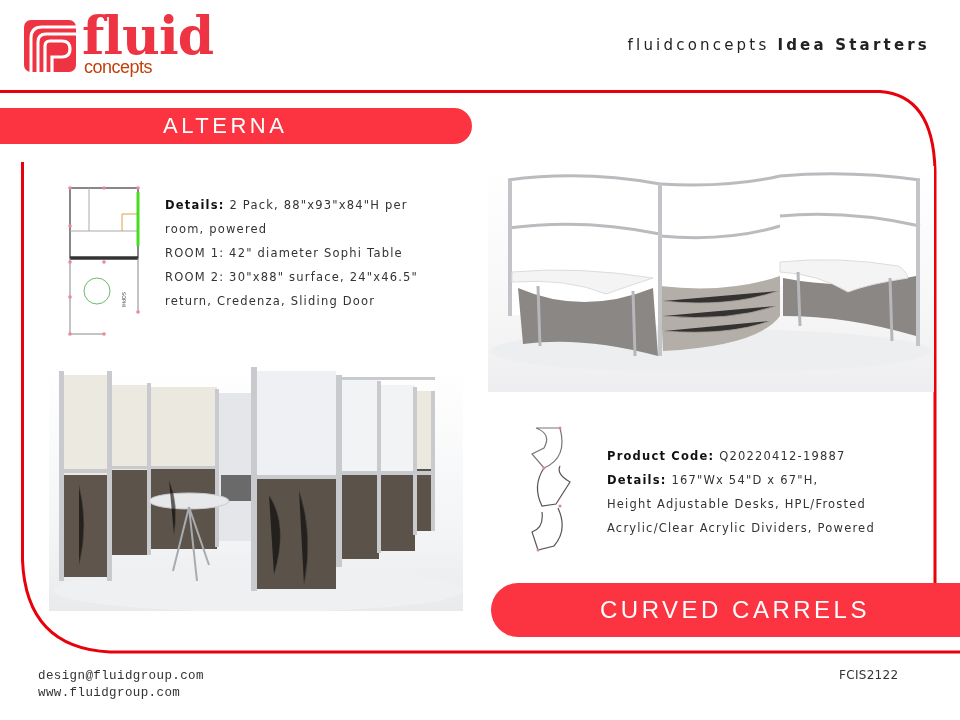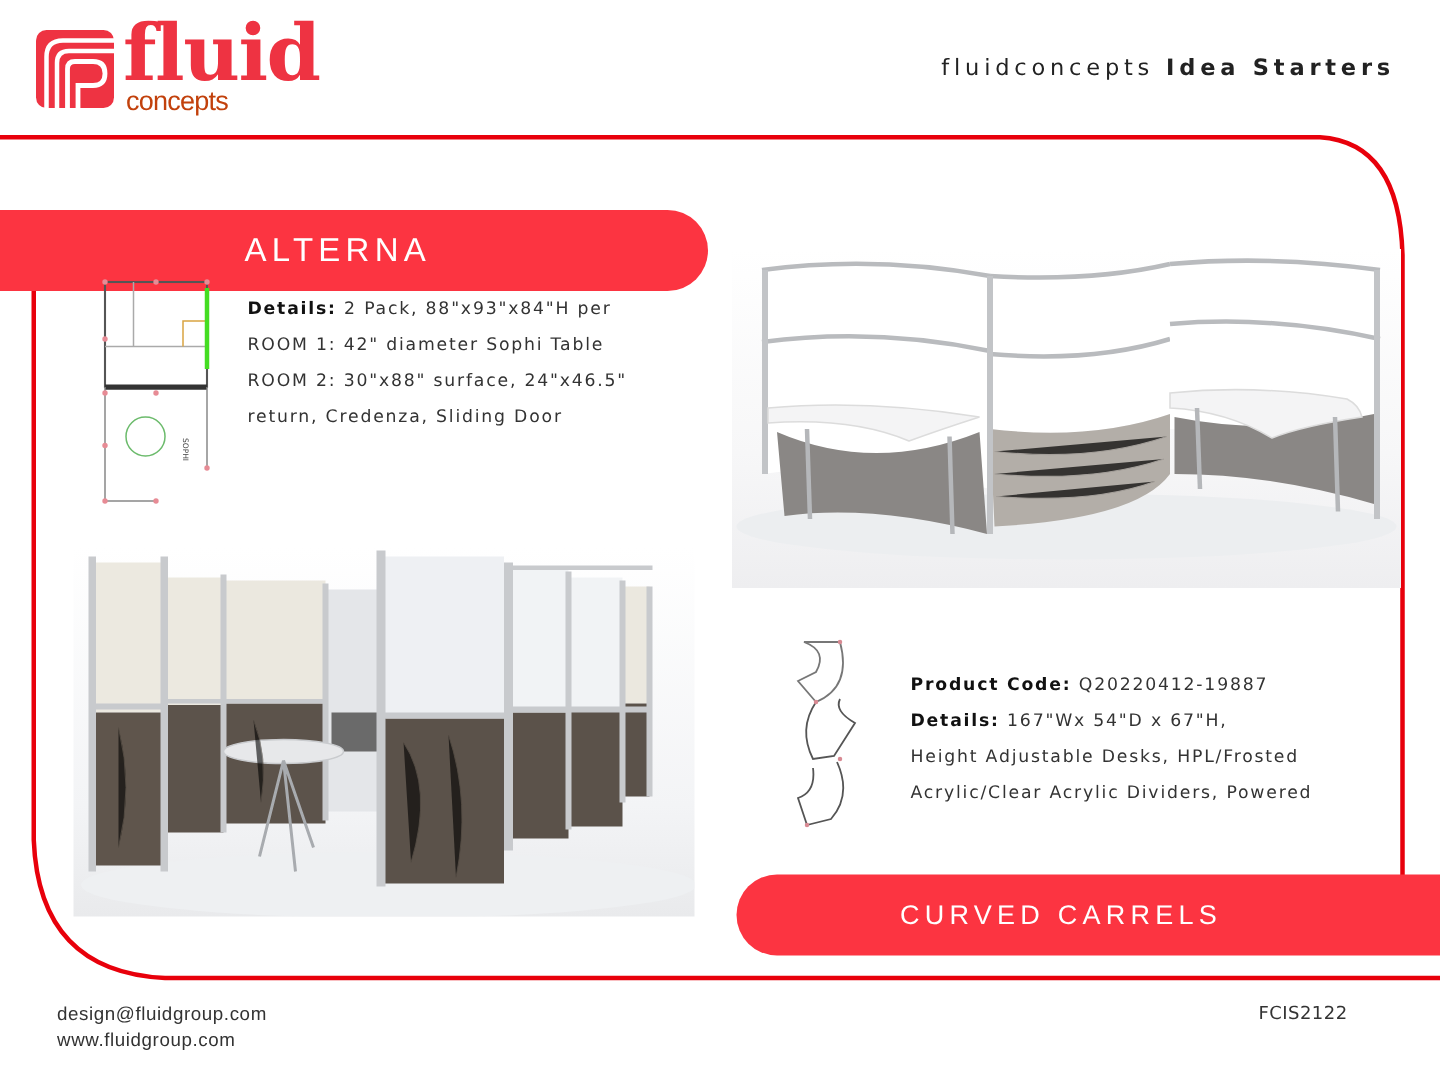--- a/index.html
+++ b/index.html
@@ -14,41 +14,41 @@
     .logo-fluid { position: absolute; left: 58px; top: -8px; font-family: "DejaVu Serif", serif; font-weight: bold; font-size: 52px; color: #ee3342; letter-spacing: -1px; line-height: 48px; }
     .logo-concepts { position: absolute; left: 60px; top: 36px; font-family: Liberation Sans, sans-serif; font-size: 18px; color: #c2410c; line-height: 22px; letter-spacing: -0.5px; }
 
     
     .tagline { position: absolute; right: 30px; top: 36px; font-family: "DejaVu Sans", sans-serif; font-size: 15px; letter-spacing: 3.2px; color: #222; white-space: nowrap; text-align: center; }
     .tagline .light { font-weight: normal; }
     .tagline .bold { font-weight: bold; letter-spacing: 3.2px; }
 
     
     .banner { position: absolute; background: #fc3441; color: #fff; font-family: "Liberation Sans", sans-serif; display: flex; align-items: center; justify-content: center; }
-    .banner-alterna { left: 0; top: 108px; width: 472px; height: 54px; border-radius: 0 27px 27px 0; font-size: 22px; letter-spacing: 3.5px; padding-left: 10px; margin-top: 32px; }
+    .banner-alterna { left: 0; top: 108px; width: 472px; height: 36px; border-radius: 0 27px 27px 0; font-size: 22px; letter-spacing: 3.5px; padding-left: 10px; }
     .banner-alterna span { position: absolute; left: 163px; }
-    .banner-curved { left: 491px; top: 583px; width: 469px; height: 54px; border-radius: 27px 0 0 27px; font-size: 18px; letter-spacing: 3.5px; }
+    .banner-curved { left: 491px; top: 583px; width: 469px; height: 54px; border-radius: 27px 0 0 27px; font-size: 24px; letter-spacing: 3.5px; }
     .banner-curved span { position: absolute; left: 109px; }
 
     
     .product-text { position: absolute; font-family: "DejaVu Sans", sans-serif; font-size: 11.5px; letter-spacing: 1.2px; color: #333; line-height: 24px; }
     .product-text b { color: #111; font-weight: bold; }
     .p1-text { left: 165px; top: 193px; width: 290px; }
     .p2-text { left: 607px; top: 444px; width: 320px; }
 
     .floorplan { position: absolute; left: 64px; top: 184px; width: 84px; height: 154px; }
     .carrel-plan { position: absolute; left: 528px; top: 424px; width: 52px; height: 140px; }
 
     
     .photo { position: absolute; overflow: hidden; }
     .photo-alterna { left: 49px; top: 365px; width: 414px; height: 246px; background: linear-gradient(180deg, #ffffff 0%, #f3f4f6 70%, #e9eaec 100%); }
     .photo-curved { left: 488px; top: 166px; width: 446px; height: 226px; background: linear-gradient(180deg, #ffffff 0%, #f7f7f8 60%, #eeeef0 100%); }
 
     
-    .footer-left { position: absolute; left: 38px; top: 668px; font-family: Liberation Sans, sans-serif; font-size: 12.5px; color: #333; line-height: 17px; letter-spacing: 0.4px; }
+    .footer-left { position: absolute; left: 38px; top: 668px; font-family: Liberation Mono, monospace; font-size: 12.5px; color: #333; line-height: 17px; letter-spacing: 0.4px; }
     .footer-right { position: absolute; left: 839px; top: 668px; font-family: "DejaVu Sans", sans-serif; font-size: 12px; color: #333; letter-spacing: 0.3px; }
   </style>
 </head>
 <body>
 
 <svg class="frame-svg" viewBox="0 0 960 720">
   <path d="M0 91.5 L880 91.5 Q 933 95 935 170 L935 586" fill="none" stroke="#e8000b" stroke-width="3"></path>
   <path d="M22.5 162 L22.5 560 Q 26 648 110 652 L960 652" fill="none" stroke="#e8000b" stroke-width="3"></path>
 </svg>
 
@@ -95,20 +95,21 @@
     <circle cx="6" cy="150" r="1.8"></circle>
       <circle cx="40" cy="150" r="1.8"></circle>
   </g>
 </svg>
 
 <div class="product-text p1-text">
   <div>
     <b>Details:</b>
     <span>2 Pack, 88"x93"x84"H  per</span>
   </div>
+  <div>room, powered</div>
   <div>ROOM  1: 42"  diameter  Sophi  Table</div>
   <div>ROOM  2: 30"x88"  surface,  24"x46.5"</div>
   <div>return,  Credenza,  Sliding  Door</div>
 </div>
 
 <div class="photo photo-curved" title="Three curved carrel workstations with white dividers and grey wood panels">
   <svg width="446" height="226" viewBox="0 0 446 226">
     <ellipse cx="223" cy="185" rx="220" ry="22" fill="#eceef0"></ellipse>
 
     <path d="M20 14 Q 95 4 172 18 L 172 160 Q 95 140 20 150 Z" fill="#ffffff"></path>

